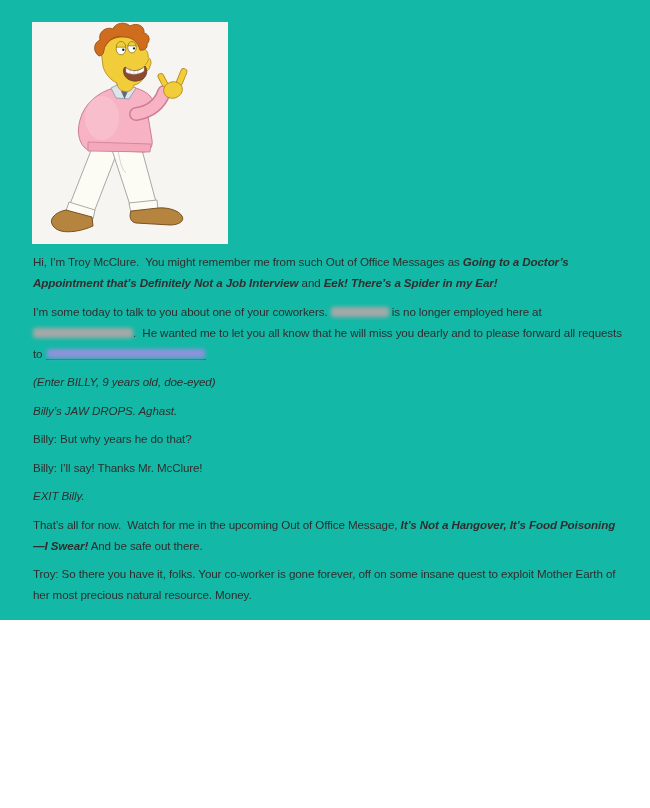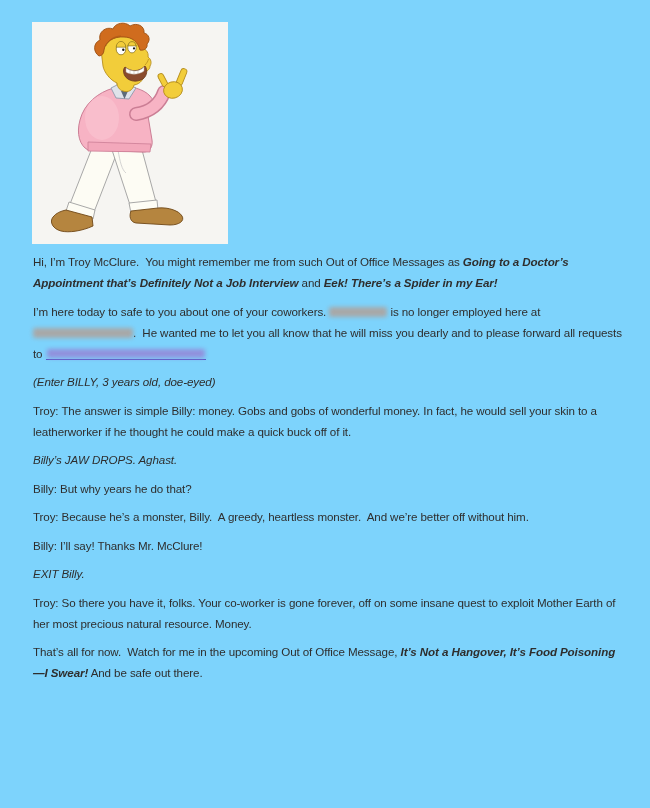--- a/index.html
+++ b/index.html
@@ -3,21 +3,21 @@
 <meta charset="utf-8">
 <style>
   * { box-sizing: border-box; }
   html, body { margin: 0; padding: 0; }
   body {
     width: 650px; height: 808px;
     background: #ffffff;
     font-family: "Liberation Sans", sans-serif;
     overflow: hidden;
   }
-  .page { position: relative; width: 650px; height: 808px; background: #7dd3fc; }
+  .page { position: relative; width: 650px; height: 620px; background: #14b8a6; }
 
   
   .figure {
     position: absolute; left: 32px; top: 22px;
     width: 196px; height: 222px;
     background: #f6f5f2;
   }
   .figure svg { display: block; width: 100%; height: 100%; }
 
   
@@ -119,36 +119,34 @@
           <path d="M113,43 C115,41 116,39 116.5,37" fill="none" stroke="#b78f1e" stroke-width="0.8"></path>
         </g>
       </g>
     </svg>
   </div>
 
   <div class="content">
 
     <p><span>Hi, I’m Troy McClure.  You might remember me from such Out of Office Messages as </span><span class="bi">Going to a Doctor’s Appointment that’s Definitely Not a Job Interview</span><span> and </span><span class="bi">Eek! There’s a Spider in my Ear!</span></p>
 
-    <p><span>I’m here today to safe to you about one of your coworkers. </span><span class="redact r-name1"></span><span> is no longer employed here at </span><span class="redact r-company"></span><span>.  He wanted me to let you all know that he will miss you dearly and to please forward all requests to </span><span class="link-wrap"><span class="link-blur"></span></span></p>
+    <p><span>I’m some today to talk to you about one of your coworkers. </span><span class="redact r-name1"></span><span> is no longer employed here at </span><span class="redact r-company"></span><span>.  He wanted me to let you all know that he will miss you dearly and to please forward all requests to </span><span class="link-wrap"><span class="link-blur"></span></span></p>
 
-    <p class="it"><span>(Enter BILLY, 3 years old, doe-eyed)</span></p>
+    <p class="it"><span>(Enter BILLY, 9 years old, doe-eyed)</span></p>
 
 
 
-    <p><span>Troy: The answer is simple Billy: money. Gobs and gobs of wonderful money. In fact, he would sell your skin to a leatherworker if he thought he could make a quick buck off of it.</span></p>
 
     <p class="it"><span>Billy’s JAW DROPS. Aghast.</span></p>
 
     <p><span>Billy: But why years he do that?</span></p>
 
-    <p><span>Troy: Because he’s a monster, Billy.  A greedy, heartless monster.  And we’re better off without him.</span></p>
 
     <p><span>Billy: I’ll say! Thanks Mr. McClure!</span></p>
 
     <p class="it"><span>EXIT Billy.</span></p>
 
+    <p><span>That’s all for now.  Watch for me in the upcoming Out of Office Message, </span><span class="bi">It’s Not a Hangover, It’s Food Poisoning—I Swear!</span><span> And be safe out there.</span></p>
+
     <p><span>Troy: So there you have it, folks. Your co-worker is gone forever, off on some insane quest to exploit Mother Earth of her most precious natural resource. Money.</span></p>
-
-    <p><span>That’s all for now.  Watch for me in the upcoming Out of Office Message, </span><span class="bi">It’s Not a Hangover, It’s Food Poisoning—I Swear!</span><span> And be safe out there.</span></p>
 
   </div>
 </div>
 
 </body></html>

